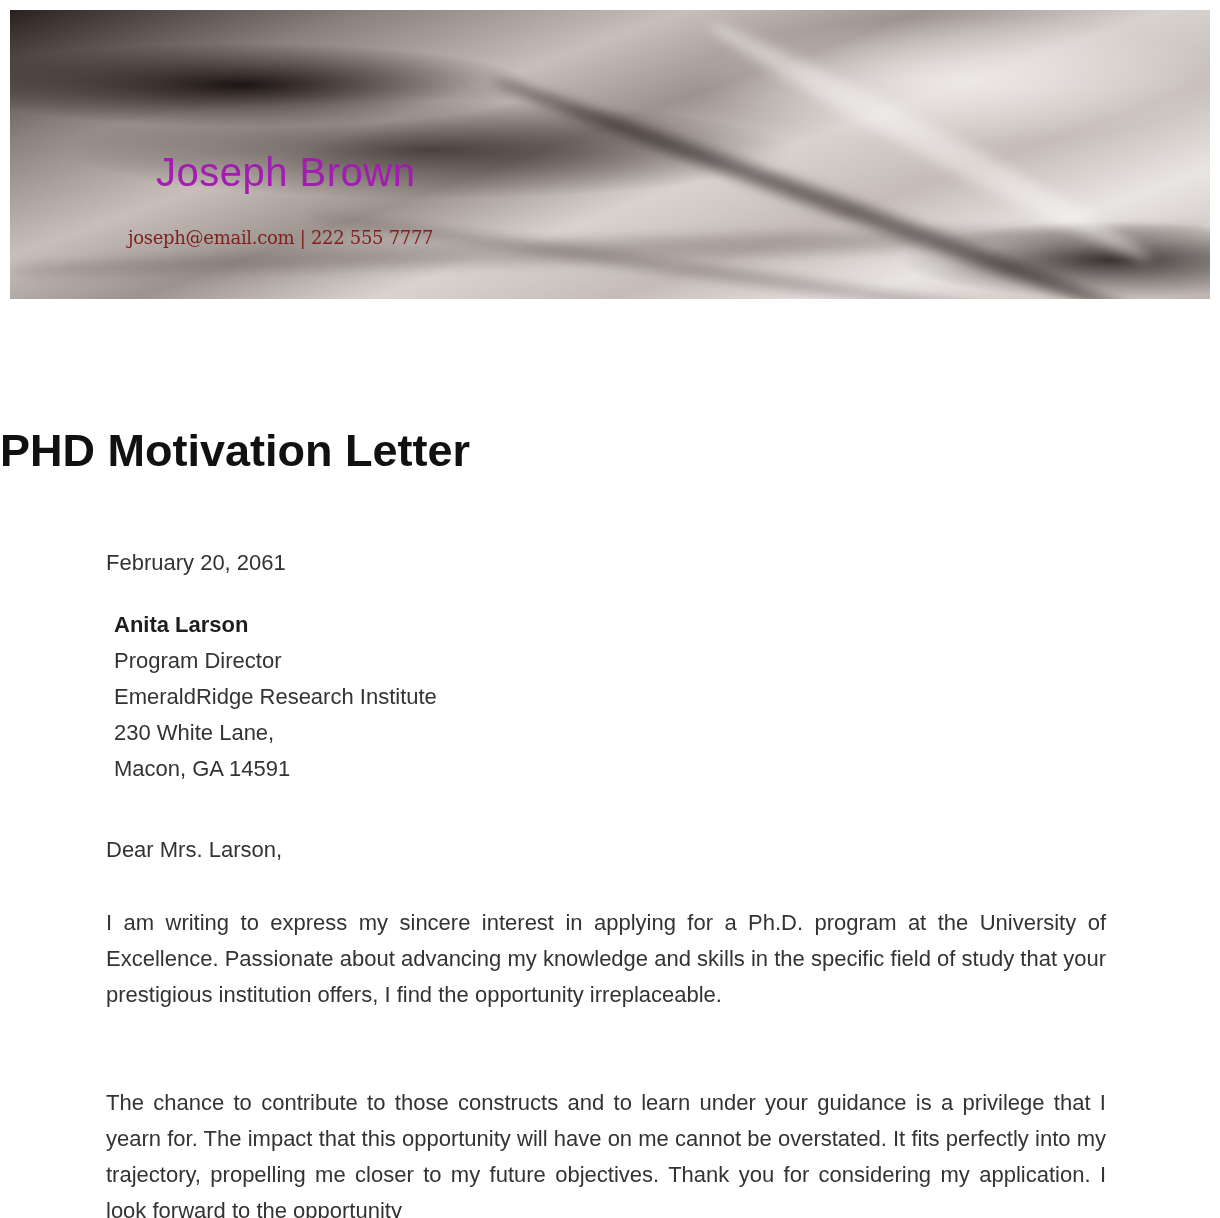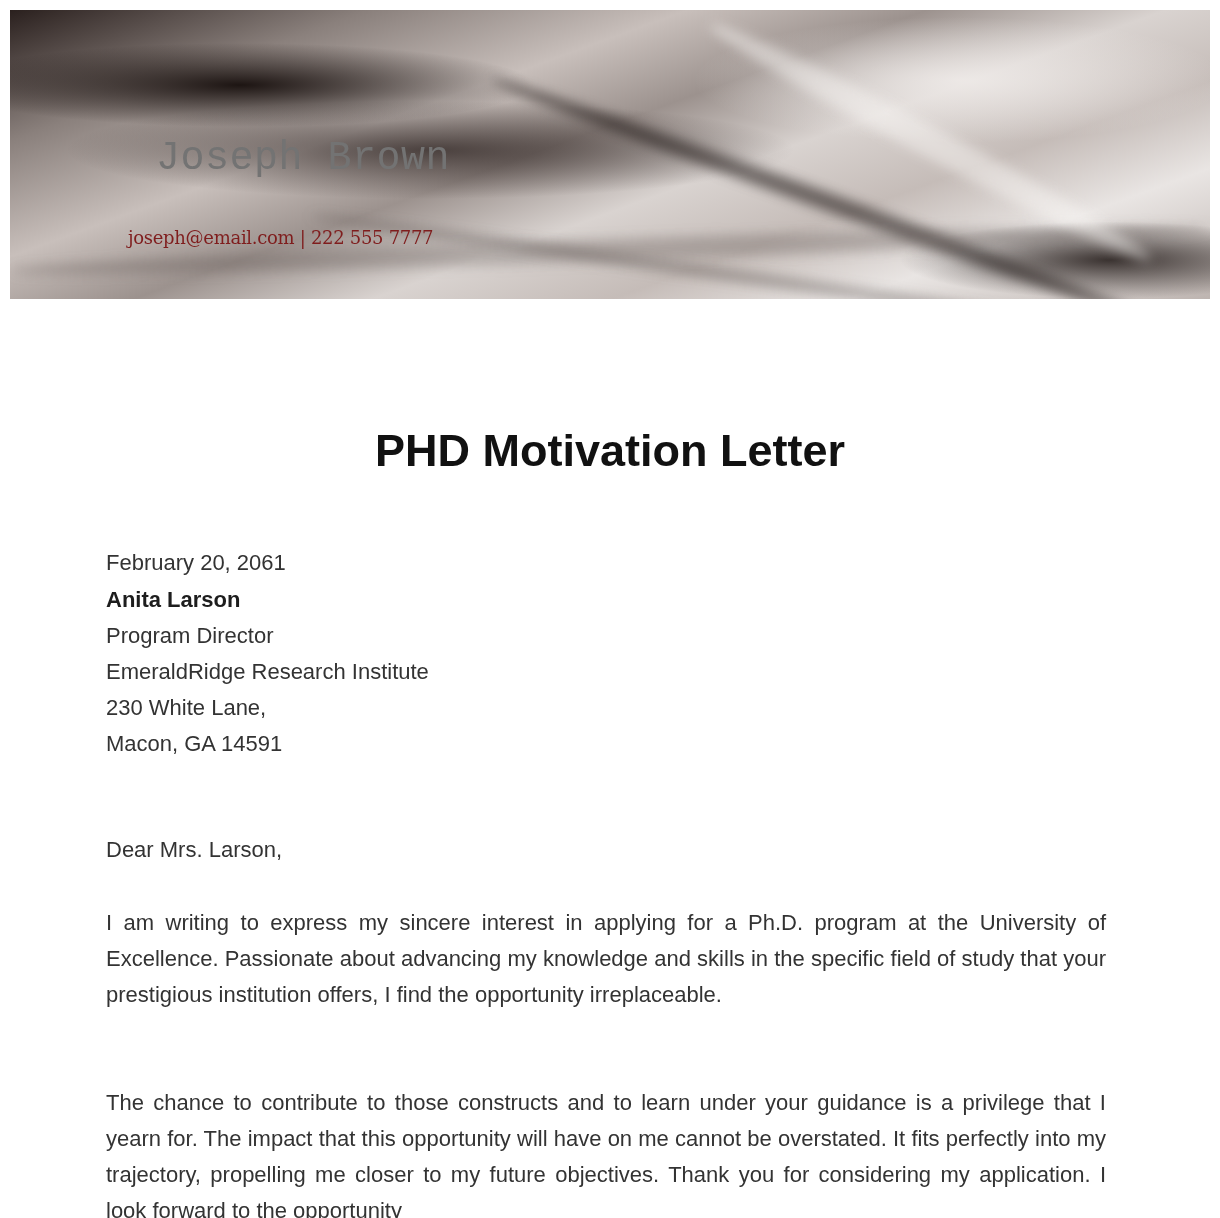--- a/index.html
+++ b/index.html
@@ -37,61 +37,61 @@
       transform-origin: left center;
     }
     .streak-1 { left: 480px; top: 60px; width: 720px; background: rgba(30,22,20,0.55); transform: rotate(20deg); }
     .streak-2 { left: 300px; top: 200px; width: 800px; background: rgba(70,60,58,0.35); transform: rotate(8deg); height: 12px; }
     .streak-3 { left: 0; top: 250px; width: 1200px; background: rgba(90,80,76,0.3); transform: rotate(-2deg); height: 22px; }
     .streak-4 { left: 700px; top: 0px; width: 500px; background: rgba(250,248,246,0.45); transform: rotate(28deg); height: 30px; }
 
     .banner-name {
       position: absolute;
       left: 156px;
-      top: 136px;
-      font-family: Liberation Mono, monospace;
+      top: 150px;
+      font-family: Liberation Sans, sans-serif;
       font-size: 40px;
-      color: #737373;
+      color: #a21caf;
       letter-spacing: 0.5px;
       white-space: nowrap;
     }
     .banner-contact {
       position: absolute;
       left: 128px;
       top: 227px;
       font-family: "DejaVu Serif", "Liberation Serif", serif;
       font-size: 18px;
       color: #7f1d1d;
       white-space: nowrap;
       letter-spacing: -0.3px;
     }
 
     .doc-title {
       position: absolute;
       left: 0;
       top: 425px;
       width: 1220px;
-      text-align: center;
+      text-align: left;
       font-family: "Liberation Sans", "DejaVu Sans", sans-serif;
       font-weight: bold;
       font-size: 45px;
       color: #111111;
       margin: 0;
     }
 
     .letter {
       position: absolute;
       left: 106px;
       width: 1000px;
       font-size: 22px;
       line-height: 36px;
       color: #333333;
     }
     .date { top: 545px; }
-    .recipient { top: 582px; }
+    .recipient { top: 607px; margin-left: 8px; }
     .recipient .line { display: block; }
     .recipient .name { font-weight: bold; color: #1d1d1d; }
     .salutation { top: 832px; }
     .paragraph {
       text-align: justify;
       text-align-last: left;
     }
     .p1 { top: 905px; }
     .p2 { top: 1085px; }
   </style>

